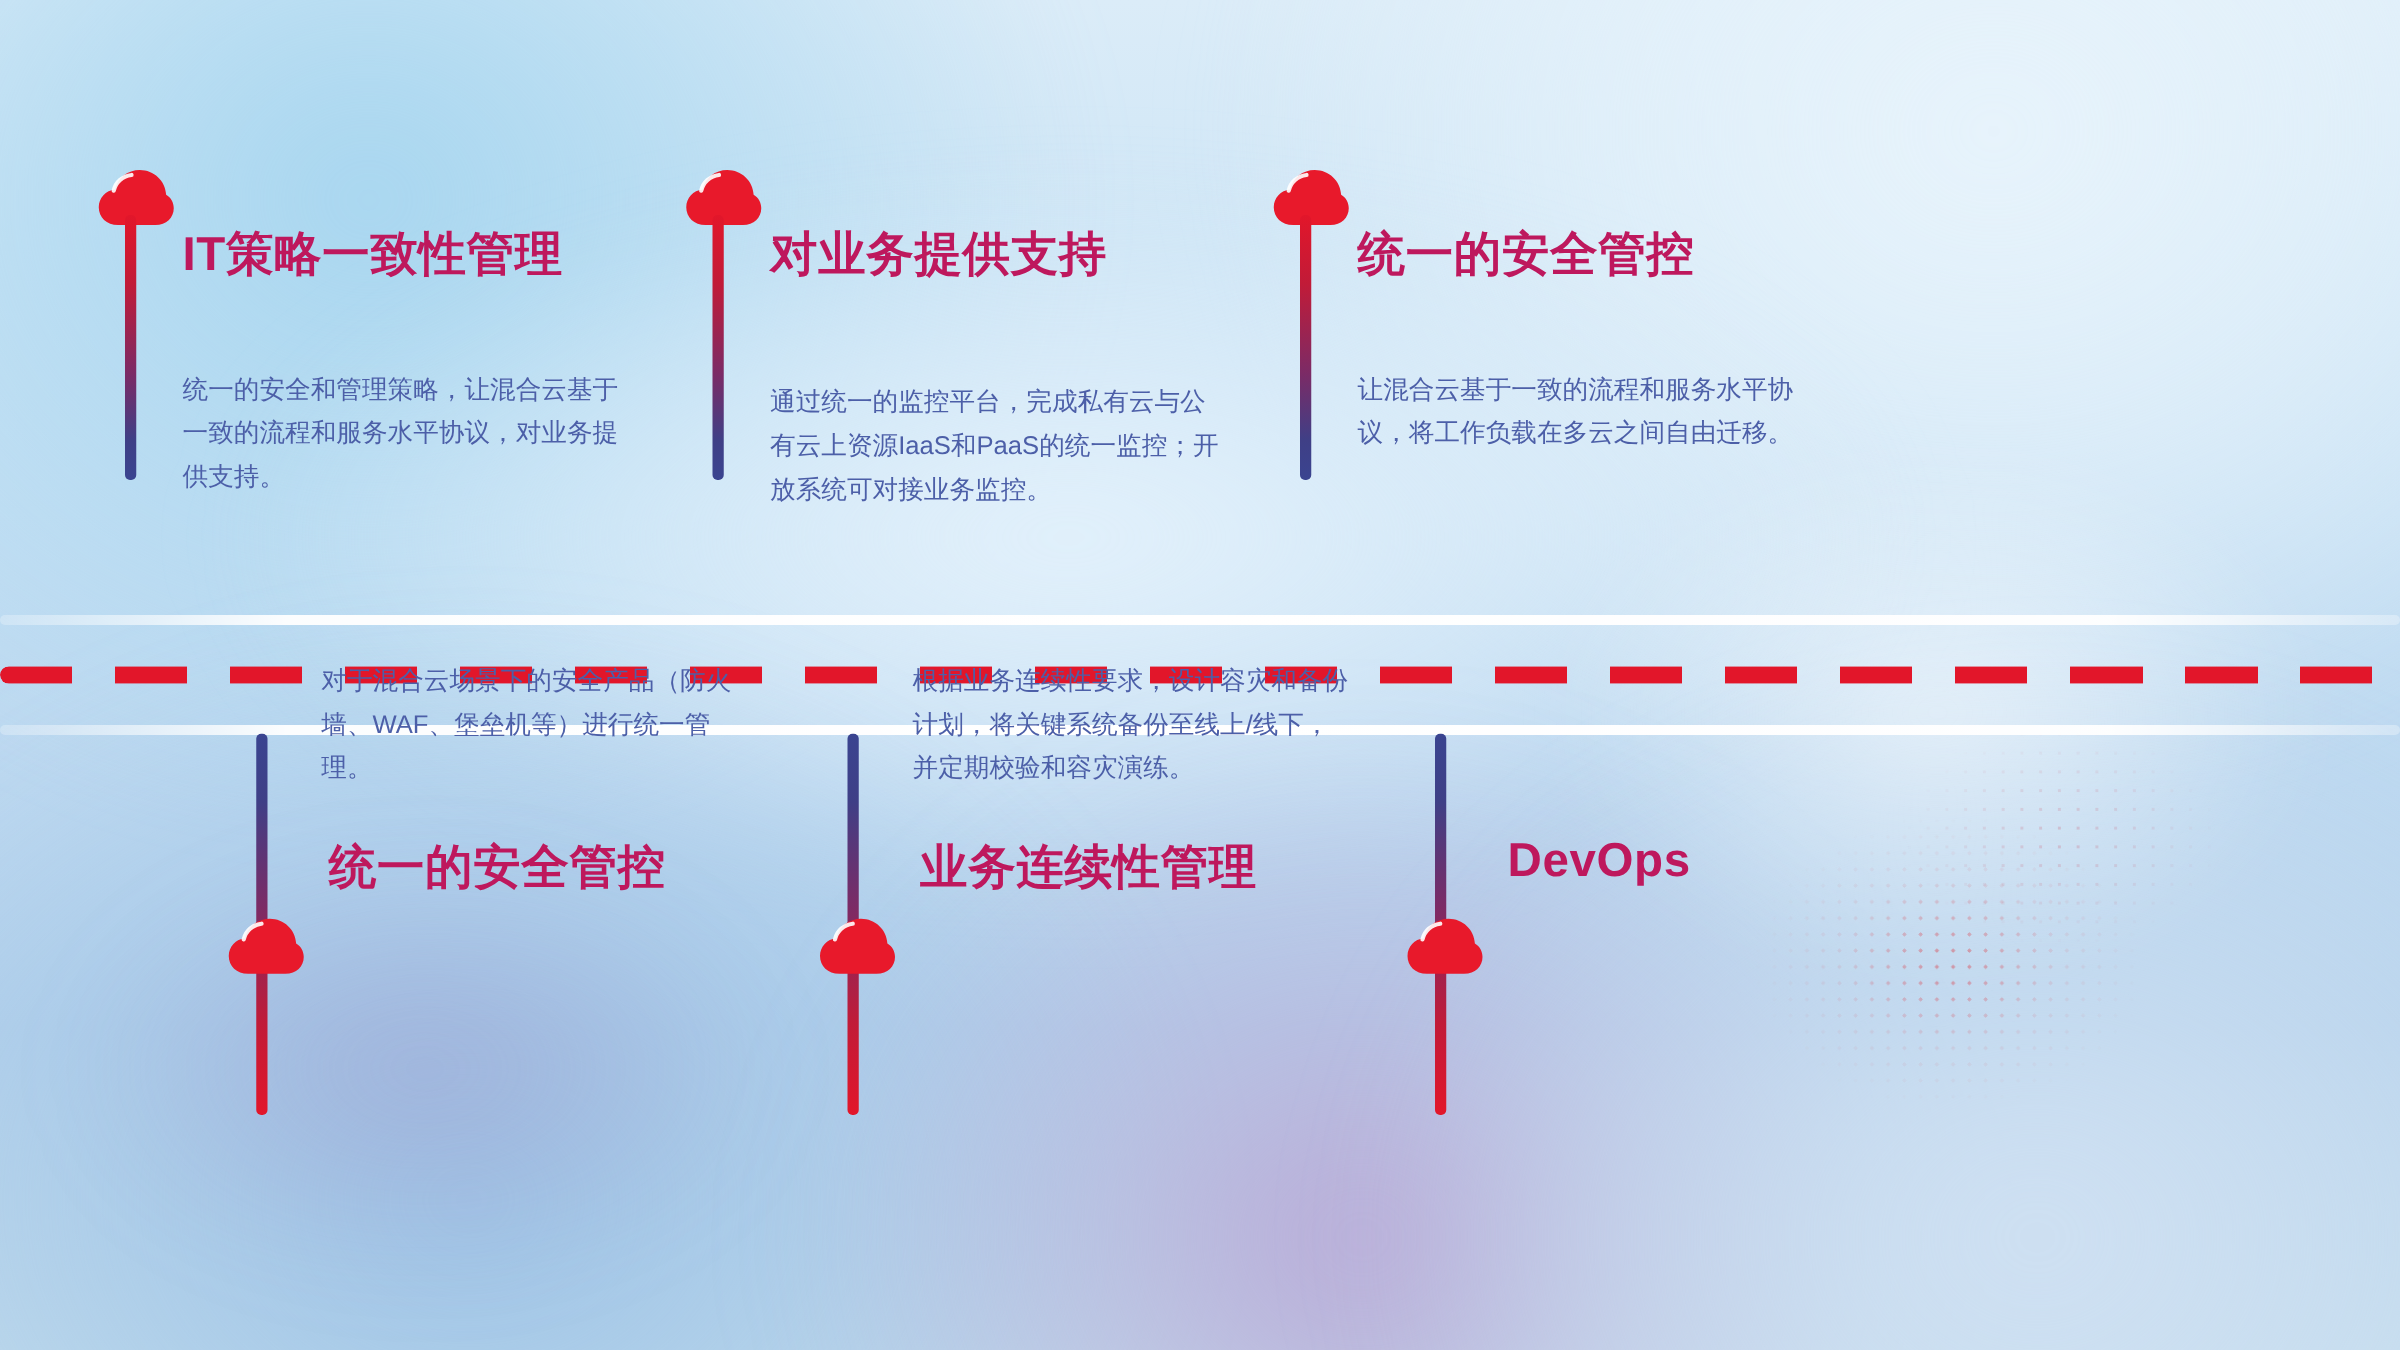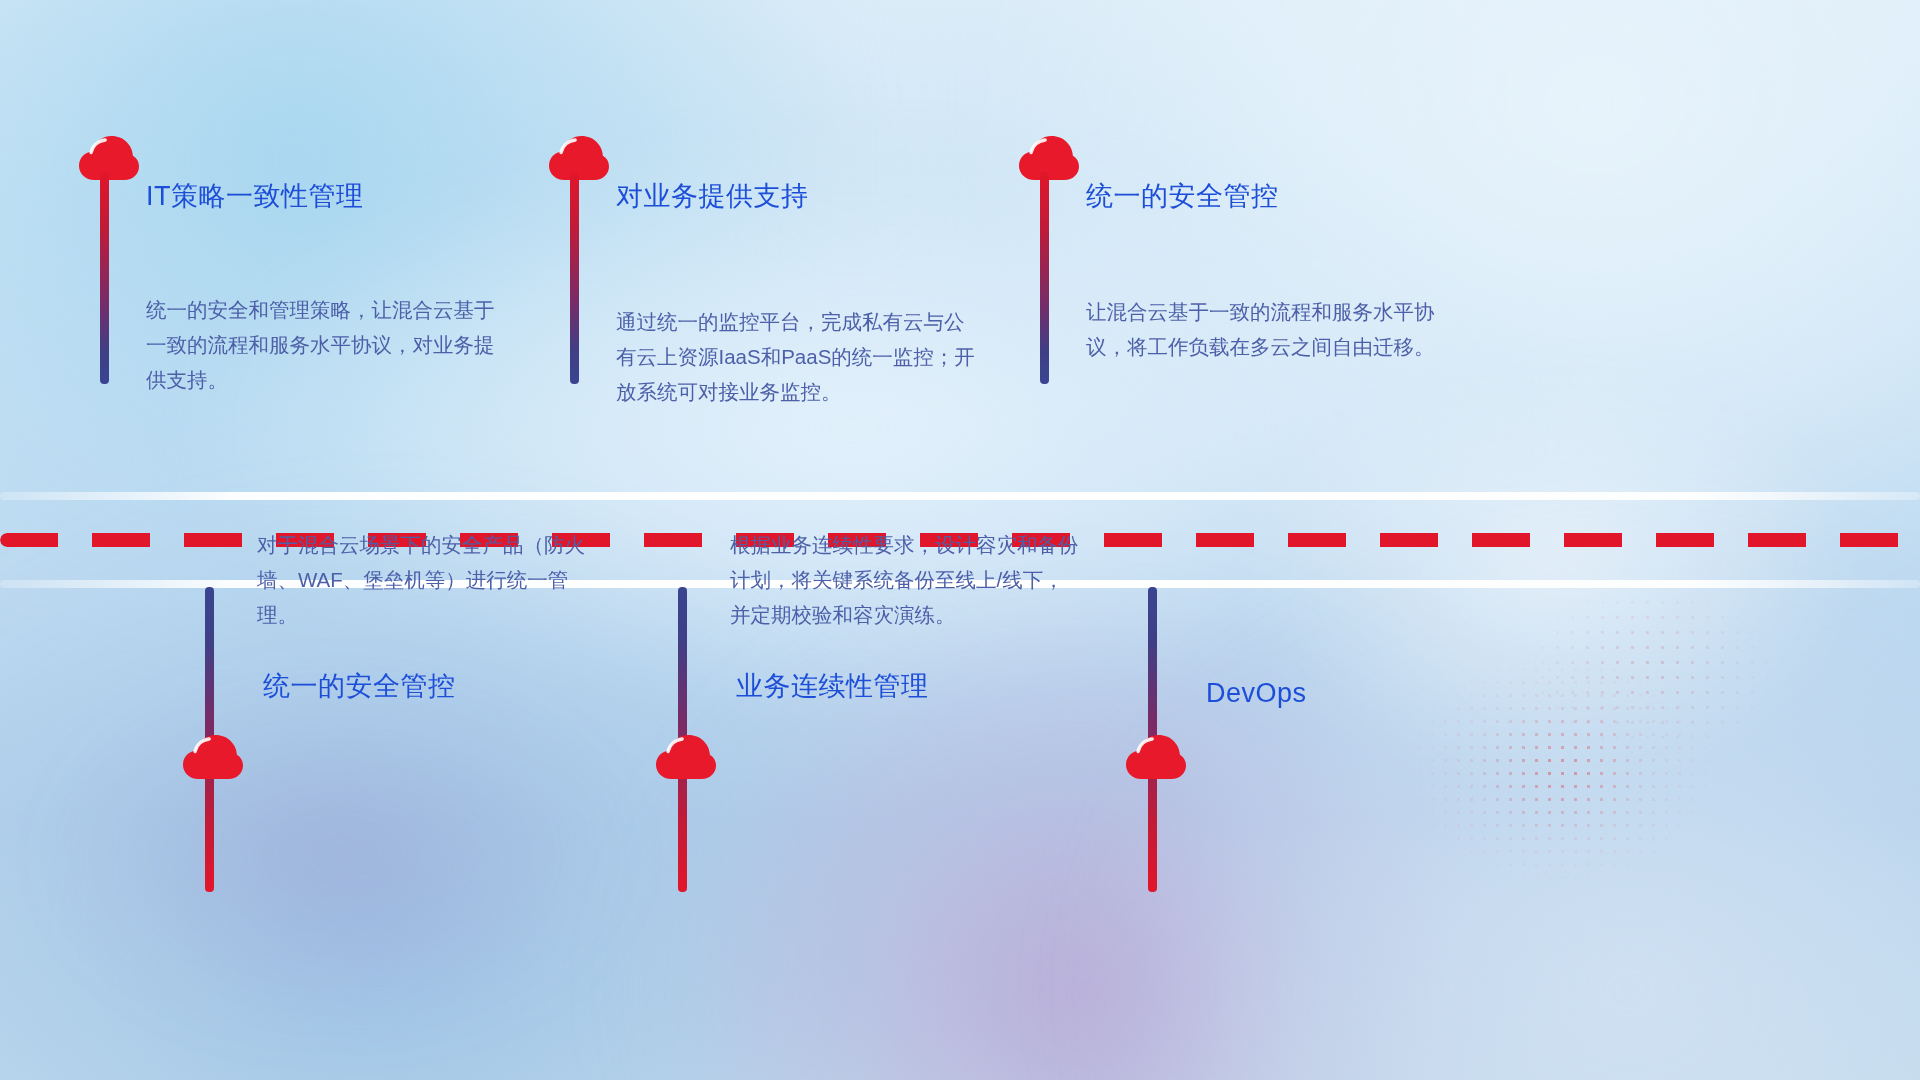--- a/index.html
+++ b/index.html
@@ -107,23 +107,23 @@
   .cloud { position:absolute; width:62px; height:46px; }
   .cloud svg { display:block; width:62px; height:46px; }
 
   
   .stem { position:absolute; width:9px; border-radius:4px; }
   .stem-top   { background:linear-gradient(180deg,#e2162a 0%,#c11b38 26%,#7b2b66 60%,#3f3f86 85%,#3a4490 100%); }
   .stem-bottom{ background:linear-gradient(180deg,#3a4490 0%,#3f3f86 18%,#7b2b66 45%,#c11b38 76%,#e2162a 100%); }
 
   .heading {
     position:absolute;
-    font-size:27px;
-    font-weight:400;
-    color:#1d4ed8;
+    font-size:38px;
+    font-weight:700;
+    color:#be185d;
     letter-spacing:0.5px;
     white-space:nowrap;
   }
   .bodytext {
     position:absolute;
     font-size:20.5px;
     line-height:35px;
     color:#4c5fa8;
     font-weight:400;
   }
@@ -149,21 +149,21 @@
 
   <div class="col tcol" style="left:78px;width:520px;">
     <div class="cloud" style="left:0px;top:135px;">
       <svg viewBox="0 0 62 46">
         <path d="M16.5 45 C7.2 45 1 38.6 1 30.7 C1 23.4 6.6 17.3 14 16.6 C16.2 7.2 24.3 1 33.8 1 C45.2 1 54.3 9.7 54.9 20.8 C58.9 23.2 61 27.1 61 31.5 C61 39 55.1 45 46.3 45 Z" fill="#e8192b"></path>
         <path d="M13 17.5 C14.6 10.6 20.2 5.8 27.2 5.0" stroke="#ffffff" stroke-width="3.4" stroke-linecap="round" fill="none" opacity="0.9"></path>
       </svg>
     </div>
     <div class="stem stem-top" style="left:22px;top:172px;height:212px;"></div>
     <div class="heading" style="left:68px;top:178px;">IT策略一致性管理</div>
-    <div class="bodytext" style="left:68px;top:294px;width:352px;font-family:Liberation Mono, monospace;">统一的安全和管理策略，让混合云基于一致的流程和服务水平协议，对业务提供支持。</div>
+    <div class="bodytext" style="left:68px;top:294px;width:352px;">统一的安全和管理策略，让混合云基于一致的流程和服务水平协议，对业务提供支持。</div>
   </div>
 
   <div class="col tcol" style="left:548px;width:520px;">
     <div class="cloud" style="left:0px;top:135px;">
       <svg viewBox="0 0 62 46">
         <path d="M16.5 45 C7.2 45 1 38.6 1 30.7 C1 23.4 6.6 17.3 14 16.6 C16.2 7.2 24.3 1 33.8 1 C45.2 1 54.3 9.7 54.9 20.8 C58.9 23.2 61 27.1 61 31.5 C61 39 55.1 45 46.3 45 Z" fill="#e8192b"></path>
         <path d="M13 17.5 C14.6 10.6 20.2 5.8 27.2 5.0" stroke="#ffffff" stroke-width="3.4" stroke-linecap="round" fill="none" opacity="0.9"></path>
       </svg>
     </div>
     <div class="stem stem-top" style="left:22px;top:172px;height:212px;"></div>
@@ -211,21 +211,21 @@
     <div class="cloud" style="left:-23px;top:146px;">
       <svg viewBox="0 0 62 46">
         <path d="M16.5 45 C7.2 45 1 38.6 1 30.7 C1 23.4 6.6 17.3 14 16.6 C16.2 7.2 24.3 1 33.8 1 C45.2 1 54.3 9.7 54.9 20.8 C58.9 23.2 61 27.1 61 31.5 C61 39 55.1 45 46.3 45 Z" fill="#e8192b"></path>
         <path d="M13 17.5 C14.6 10.6 20.2 5.8 27.2 5.0" stroke="#ffffff" stroke-width="3.4" stroke-linecap="round" fill="none" opacity="0.9"></path>
       </svg>
     </div>
   </div>
 
   <div class="col bcol" style="left:1148px;width:520px;">
     <div class="stem stem-bottom" style="left:0px;top:-1px;height:305px;"></div>
-    <div class="heading" style="left:58px;top:90px;text-align:center;">DevOps</div>
+    <div class="heading" style="left:58px;top:80px;text-align:center;">DevOps</div>
     <div class="cloud" style="left:-23px;top:146px;">
       <svg viewBox="0 0 62 46">
         <path d="M16.5 45 C7.2 45 1 38.6 1 30.7 C1 23.4 6.6 17.3 14 16.6 C16.2 7.2 24.3 1 33.8 1 C45.2 1 54.3 9.7 54.9 20.8 C58.9 23.2 61 27.1 61 31.5 C61 39 55.1 45 46.3 45 Z" fill="#e8192b"></path>
         <path d="M13 17.5 C14.6 10.6 20.2 5.8 27.2 5.0" stroke="#ffffff" stroke-width="3.4" stroke-linecap="round" fill="none" opacity="0.9"></path>
       </svg>
     </div>
   </div>
 </div>
 
 </body></html>

